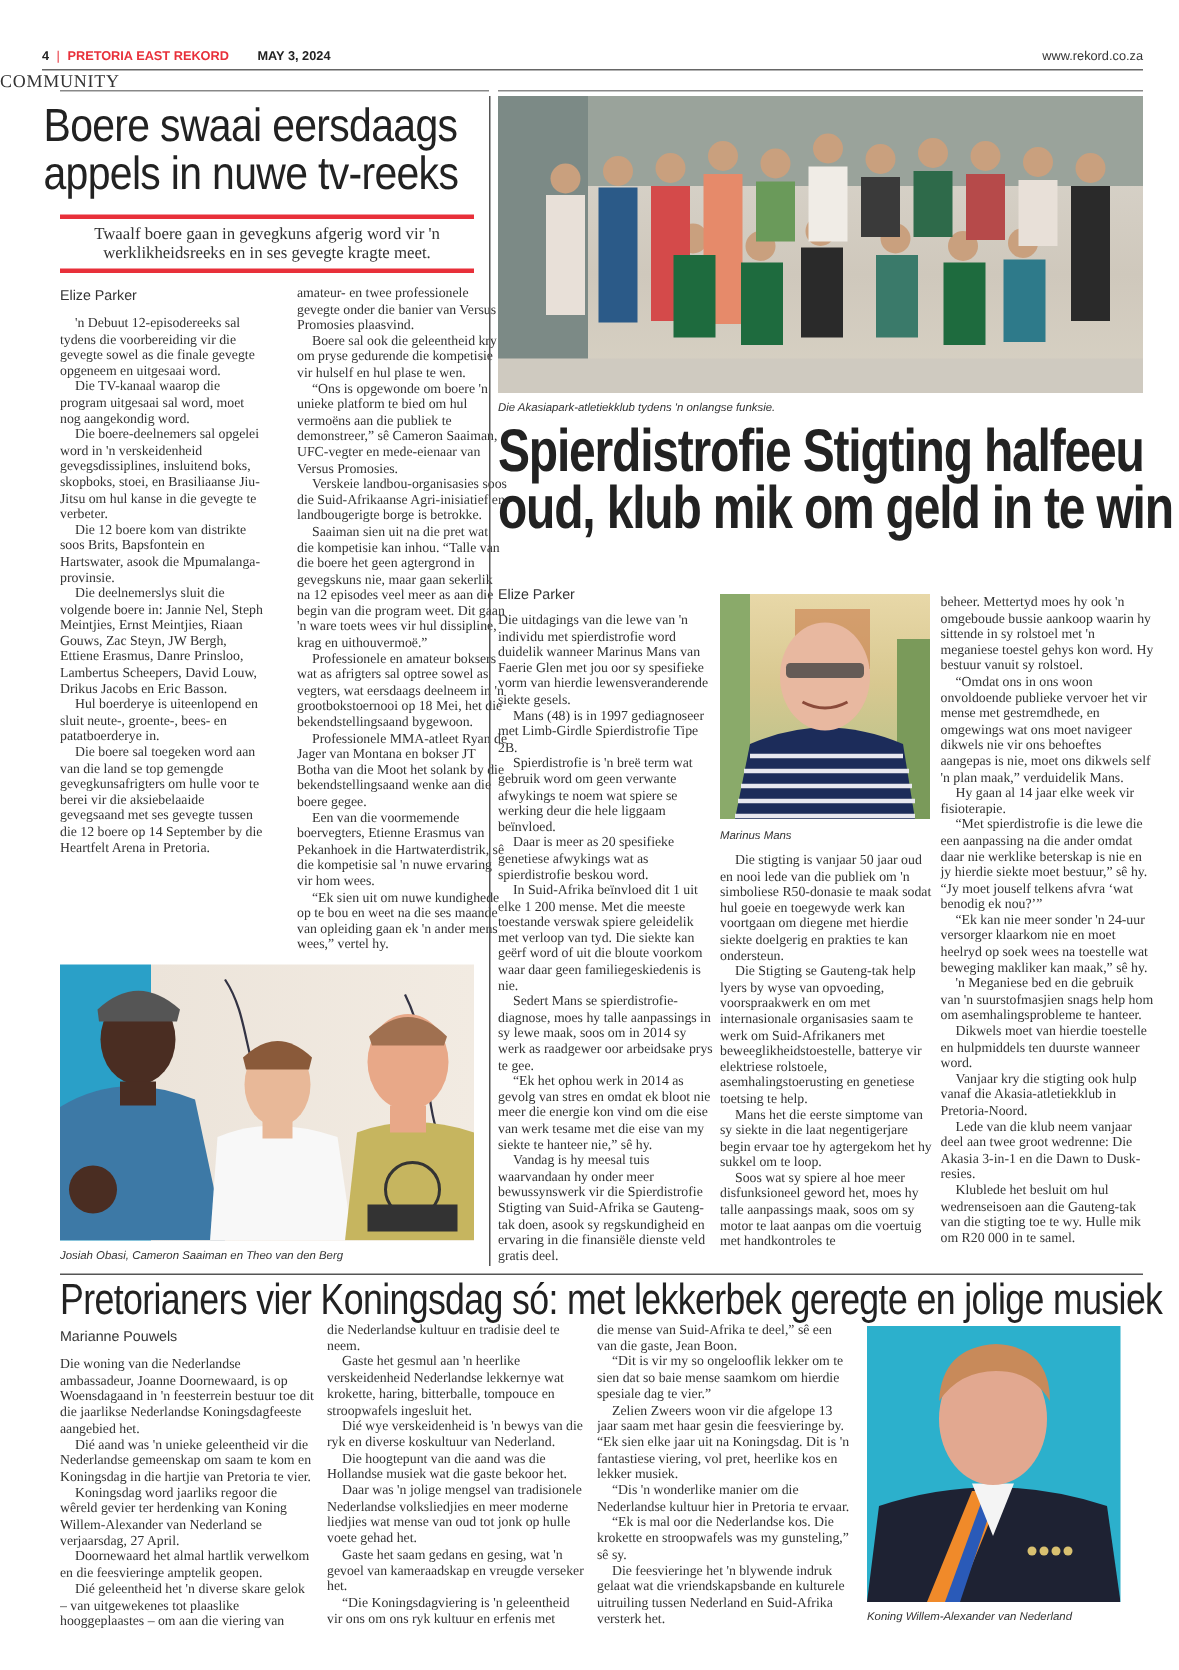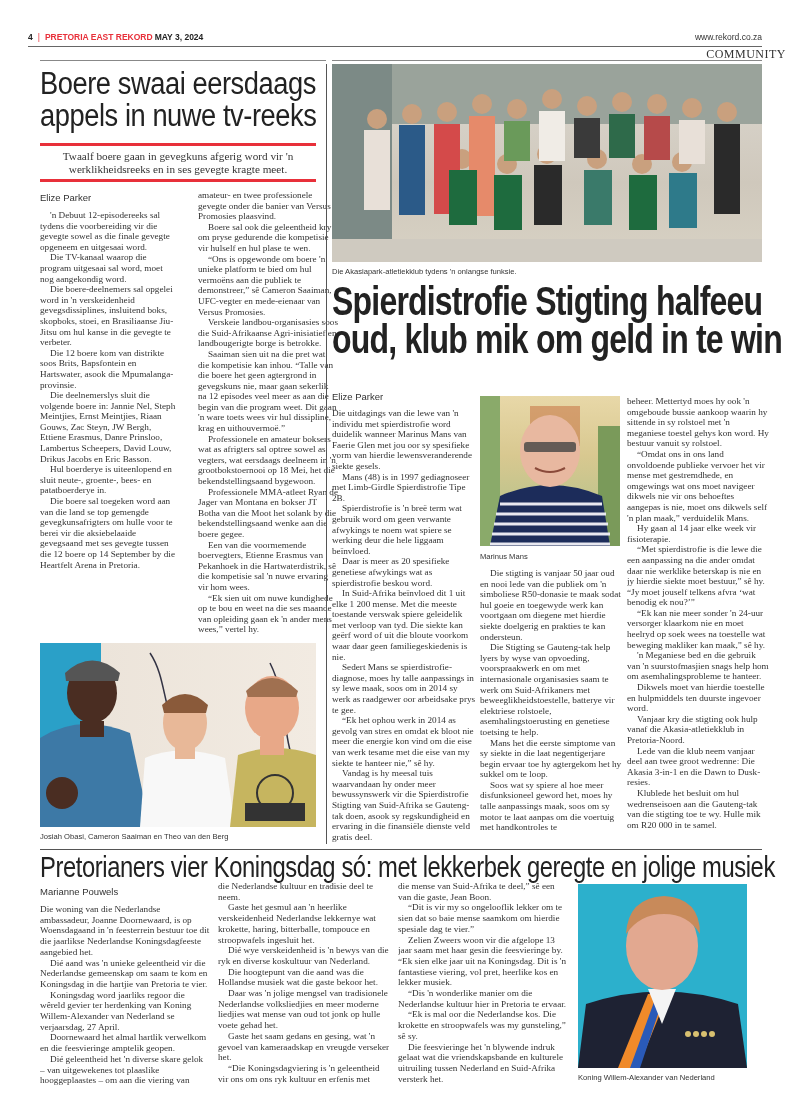--- a/index.html
+++ b/index.html
@@ -3,34 +3,34 @@
 <meta charset="utf-8">
 <style>
   *{box-sizing:border-box;margin:0;padding:0;}
   html,body{width:786px;height:1113px;background:#fff;overflow:hidden;}
   body{position:relative;font-family:"Liberation Serif",serif;color:#222;}
   .abs{position:absolute;}
   .masthead{left:28px;top:30px;width:734px;height:14px;font-family:"Liberation Sans",sans-serif;font-size:8.5px;font-weight:bold;display:flex;align-items:center;}
   .masthead .pg{color:#222;}
   .masthead .sep{color:#e8303a;margin:0 5px;font-weight:normal;}
   .masthead .pub{color:#e8303a;}
-  .masthead .date{color:#222;margin-left:2px;}
+  .masthead .date{color:#222;margin-left:19px;}
   .masthead .url{margin-left:auto;font-weight:normal;color:#333;font-size:8.5px;}
   .rule-top{left:28px;top:46px;width:734px;height:1px;background:#666;}
-  .section{left:0;top:47px;width:786px;text-align:right;font-size:12px;letter-spacing:0.5px;color:#333;}
+  .section{left:0;top:47px;width:786px;text-align:left;font-size:12px;letter-spacing:0.5px;color:#333;}
   .rule-sec{left:40px;top:60px;width:286px;height:1px;background:#888;}
   .rule-sec2{left:332px;top:60px;width:430px;height:1px;background:#888;}
   .h1{font-family:"Liberation Sans",sans-serif;font-size:31px;line-height:32px;color:#222;letter-spacing:-0.5px;transform:scaleX(0.88);transform-origin:left top;white-space:nowrap;}
   .redline{height:3px;background:#e8303a;}
   .deck{font-family:"Liberation Sans",sans-serif;font-size:11.2px;line-height:13px;color:#333;text-align:center;}
   .byline{font-family:"Liberation Sans",sans-serif;font-size:9.5px;color:#333;}
   .col{font-size:9.2px;line-height:10.6px;color:#333;text-align:left;}
   .col p{text-indent:10px;}
   .col p.first{text-indent:0;}
-  .caption{font-family:"Liberation Sans",sans-serif;font-size:7.6px;color:#333;}
+  .caption{font-family:"Liberation Sans",sans-serif;font-size:7.6px;color:#333;font-style:italic;}
   .vrule{width:1px;background:#555;}
   .photo{overflow:hidden;}
   .h2{font-family:"Liberation Sans",sans-serif;font-weight:bold;font-size:40px;line-height:38px;color:#222;letter-spacing:-1px;transform:scaleX(0.80);transform-origin:left top;white-space:nowrap;}
   .h3{font-family:"Liberation Sans",sans-serif;font-size:29px;line-height:30px;color:#222;letter-spacing:-0.5px;transform:scaleX(0.82);transform-origin:left top;white-space:nowrap;}
   .hrule{height:1px;background:#555;}
   .col2{font-size:9.2px;line-height:10.7px;color:#333;}
   .col2 p{text-indent:10px;}
   .col2 p.first{text-indent:0;}
 </style>
 </head>
@@ -41,21 +41,21 @@
   <span class="sep">|</span>
   <span class="pub">PRETORIA EAST REKORD</span>
   <span class="date">MAY 3, 2024</span>
   <span class="url">www.rekord.co.za</span>
 </div>
 <div class="abs rule-top"></div>
 <div class="abs section">COMMUNITY</div>
 <div class="abs rule-sec"></div>
 <div class="abs rule-sec2"></div>
 
-<div class="abs" style="left:40px;top:68px;width:300px;">
+<div class="abs" style="left:29px;top:68px;width:300px;">
   <div class="h1">Boere swaai eersdaags</div>
   <div class="h1">appels in nuwe tv-reeks</div>
 </div>
 <div class="abs redline" style="left:40px;top:143px;width:276px;"></div>
 <div class="abs deck" style="left:40px;top:150px;width:276px;font-family:Liberation Serif, serif;">
   <div>Twaalf boere gaan in gevegkuns afgerig word vir 'n</div>
   <div>werklikheidsreeks en in ses gevegte kragte meet.</div>
 </div>
 <div class="abs redline" style="left:40px;top:179px;width:276px;"></div>
 
@@ -196,26 +196,26 @@
 
 <div class="abs col" style="left:480px;top:568px;width:142px;height:302px;overflow:hidden;">
   <p>Die stigting is vanjaar 50 jaar oud en nooi lede van die publiek om 'n simboliese R50-donasie te maak sodat hul goeie en toegewyde werk kan voortgaan om diegene met hierdie siekte doelgerig en prakties te kan ondersteun.</p>
   <p>Die Stigting se Gauteng-tak help lyers by wyse van opvoeding, voorspraakwerk en om met internasionale organisasies saam te werk om Suid-Afrikaners met beweeglikheidstoestelle, batterye vir elektriese rolstoele, asemhalingstoerusting en genetiese toetsing te help.</p>
   <p>Mans het die eerste simptome van sy siekte in die laat negentigerjare begin ervaar toe hy agtergekom het hy sukkel om te loop.</p>
   <p>Soos wat sy spiere al hoe meer disfunksioneel geword het, moes hy talle aanpassings maak, soos om sy motor te laat aanpas om die voertuig met handkontroles te</p>
 </div>
 
 <div class="abs col" style="left:627px;top:396px;width:142px;height:474px;overflow:hidden;">
   <p class="first">beheer. Mettertyd moes hy ook 'n omgeboude bussie aankoop waarin hy sittende in sy rolstoel met 'n meganiese toestel gehys kon word. Hy bestuur vanuit sy rolstoel.</p>
-  <p>“Omdat ons in ons land onvoldoende publieke vervoer het vir mense met gestremdhede, en omgewings wat ons moet navigeer dikwels nie vir ons behoeftes aangepas is nie, moet ons dikwels self 'n plan maak,” verduidelik Mans.</p>
+  <p>“Omdat ons in ons woon onvoldoende publieke vervoer het vir mense met gestremdhede, en omgewings wat ons moet navigeer dikwels nie vir ons behoeftes aangepas is nie, moet ons dikwels self 'n plan maak,” verduidelik Mans.</p>
   <p>Hy gaan al 14 jaar elke week vir fisioterapie.</p>
   <p>“Met spierdistrofie is die lewe die een aanpassing na die ander omdat daar nie werklike beterskap is nie en jy hierdie siekte moet bestuur,” sê hy. “Jy moet jouself telkens afvra ‘wat benodig ek nou?’”</p>
   <p>“Ek kan nie meer sonder 'n 24-uur versorger klaarkom nie en moet heelryd op soek wees na toestelle wat beweging makliker kan maak,” sê hy.</p>
   <p>'n Meganiese bed en die gebruik van 'n suurstofmasjien snags help hom om asemhalingsprobleme te hanteer.</p>
-  <p>Dikwels moet van hierdie toestelle en hulpmiddels ten duurste ingevoer word.</p>
+  <p>Dikwels moet van hierdie toestelle en hulpmiddels ten duurste wanneer word.</p>
   <p>Vanjaar kry die stigting ook hulp vanaf die Akasia-atletiekklub in Pretoria-Noord.</p>
   <p>Lede van die klub neem vanjaar deel aan twee groot wedrenne: Die Akasia 3-in-1 en die Dawn to Dusk-resies.</p>
   <p>Klublede het besluit om hul wedrenseisoen aan die Gauteng-tak van die stigting toe te wy. Hulle mik om R20 000 in te samel.</p>
 </div>
 
 <div class="abs hrule" style="left:40px;top:849px;width:722px;"></div>
 <div class="abs" style="left:40px;top:852px;width:760px;">
   <div class="h3">Pretorianers vier Koningsdag só: met lekkerbek geregte en jolige musiek</div>
 </div>
 

